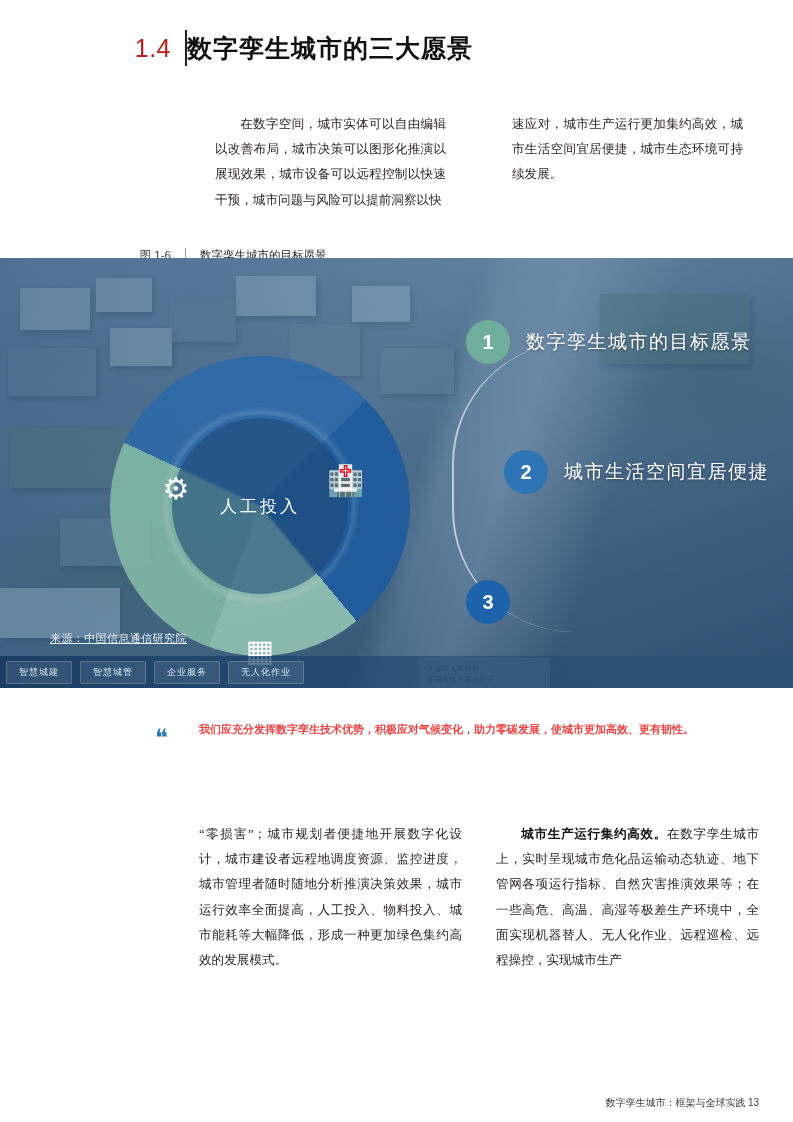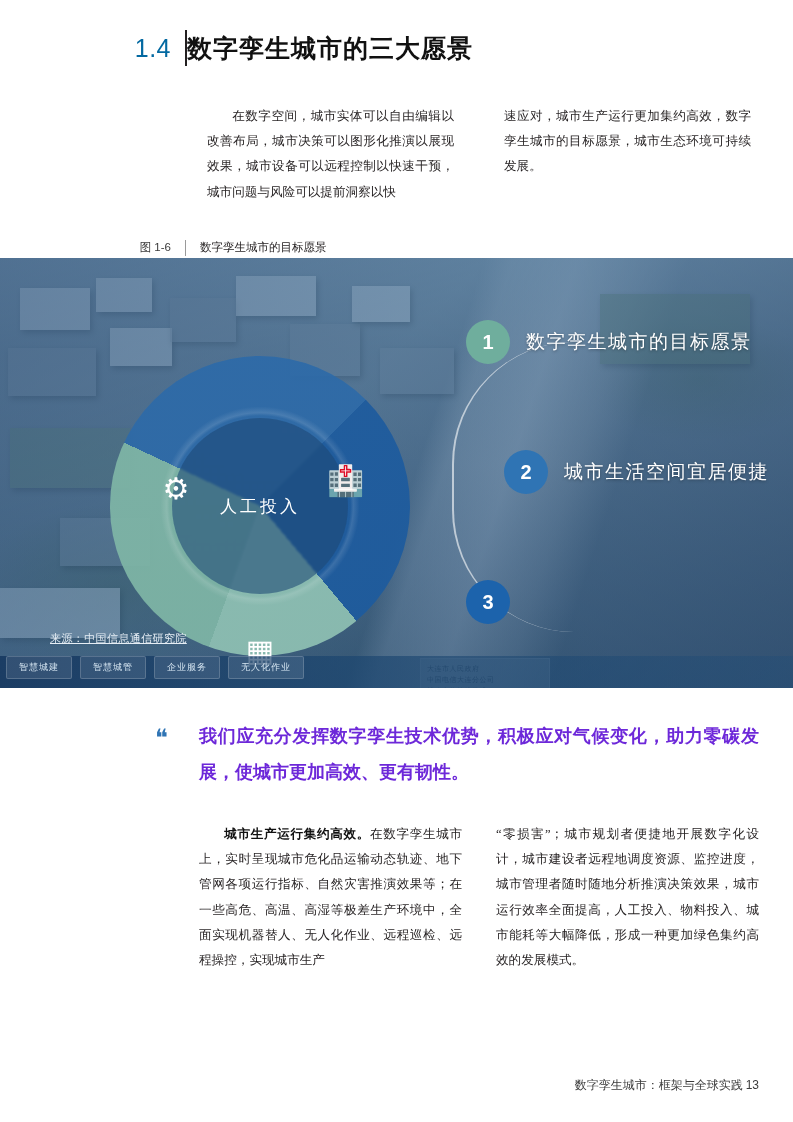--- a/index.html
+++ b/index.html
@@ -29,21 +29,21 @@
     width: 793px;
     display: flex;
     align-items: center;
   }
   .sec-num {
     width: 185px;
     text-align: right;
     padding-right: 14px;
     font-size: 25px;
     font-family: "Liberation Sans", sans-serif;
-    color: #0369a1;
+    color: #b91c1c;
     letter-spacing: 0.5px;
     box-sizing: border-box;
   }
   .sec-bar {
     width: 2px;
     height: 36px;
     background: #231f20;
   }
   .sec-title {
     font-size: 25px;
@@ -63,32 +63,33 @@
     gap: 34px;
   }
   .col {
     width: 263px;
     font-size: 12.6px;
     line-height: 2.0;
     text-align: justify;
     text-justify: inter-ideograph;
     color: #231f20;
   }
-  .col p { margin: 8px; text-indent: 2em; }
+  .col p { margin: 16px; text-indent: 2em; }
   .col.right p { text-indent: 0; }
 
   
   .figcap-row {
     position: absolute;
     left: 0;
-    top: 240px;
+    top: 248px;
     width: 793px;
     display: flex;
     align-items: flex-start;
     font-size: 11.5px;
+    text-decoration: underline;
   }
   .figcap-num {
     width: 185px;
     text-align: right;
     padding-right: 14px;
     color: #3b3b3b;
     box-sizing: border-box;
     font-family: "Liberation Sans", sans-serif;
   }
   .figcap-bar {
@@ -159,21 +160,21 @@
 
   
   .photo-strip {
     position: absolute;
     left: 0;
     bottom: 0;
     width: 793px;
     height: 32px;
     background: linear-gradient(90deg, rgba(22,56,96,0.88), rgba(28,70,112,0.7) 45%, rgba(30,76,120,0.35));
     display: flex;
-    align-items: flex-start;
+    align-items: center;
     gap: 8px;
     padding-left: 6px;
     box-sizing: border-box;
   }
   .chip {
     font-size: 9px;
     color: #d6e6f2;
     font-family: "Liberation Sans", sans-serif;
     background: rgba(255,255,255,0.10);
     border: 1px solid rgba(255,255,255,0.18);
@@ -303,23 +304,23 @@
     font-size: 24px;
     color: #2f74b4;
     font-family: "DejaVu Serif", serif;
     line-height: 1;
   }
   .quote {
     position: absolute;
     left: 199px;
     top: 718px;
     width: 560px;
-    font-size: 18px;
+    font-size: 11px;
     line-height: 2.0;
-    color: #6d28d9;
+    color: #ef4444;
     font-weight: bold;
     text-align: justify;
     text-justify: inter-ideograph;
   }
   .quote-attr {
     position: absolute;
     left: 199px;
     top: 788px;
     width: 560px;
     text-align: right;
@@ -348,43 +349,43 @@
   .body-col.right p { text-indent: 0; }
   .lead {
     font-weight: bold;
     color: #111;
   }
 
   
   .footer {
     position: absolute;
     right: 34px;
-    bottom: 28px;
-    font-size: 12px;
+    bottom: 12px;
+    font-size: 10px;
     color: #3b3b3b;
   }
   .footer .pg { font-family: "Liberation Sans", sans-serif; }
 </style>
 </head>
 <body>
 
 <div class="page">
 
   <div class="heading-row">
     <div class="sec-num">1.4</div>
     <div class="sec-bar"></div>
     <div class="sec-title">数字孪生城市的三大愿景</div>
   </div>
 
   <div class="cols">
     <div class="col left">
       <p>在数字空间，城市实体可以自由编辑以改善布局，城市决策可以图形化推演以展现效果，城市设备可以远程控制以快速干预，城市问题与风险可以提前洞察以快</p>
     </div>
     <div class="col right">
-      <p>速应对，城市生产运行更加集约高效，数字孪生城市的目标愿景，城市生态环境可持续发展。</p>
+      <p>速应对，城市生产运行更加集约高效，城市生活空间宜居便捷，城市生态环境可持续发展。</p>
     </div>
   </div>
 
   <div class="figcap-row">
     <div class="figcap-num">图 1-6</div>
     <div class="figcap-bar"></div>
     <div class="figcap-text">数字孪生城市的目标愿景</div>
   </div>
 
   <div class="figure">
@@ -440,26 +441,26 @@
         <div class="chip">企业服务</div>
         <div class="chip">无人化作业</div>
       </div>
     </div>
   </div>
 
   <div class="quote-mark">❝</div>
   <div class="quote">我们应充分发挥数字孪生技术优势，积极应对气候变化，助力零碳发展，使城市更加高效、更有韧性。</div>
 
   <div class="body-cols">
+    <div class="body-col right">
+      <p>“零损害”；城市规划者便捷地开展数字化设计，城市建设者远程地调度资源、监控进度，城市管理者随时随地分析推演决策效果，城市运行效率全面提高，人工投入、物料投入、城市能耗等大幅降低，形成一种更加绿色集约高效的发展模式。</p>
+    </div>
     <div class="body-col left">
       <p><span class="lead">城市生产运行集约高效。</span><span>在数字孪生城市上，实时呈现城市危化品运输动态轨迹、地下管网各项运行指标、自然灾害推演效果等；在一些高危、高温、高湿等极差生产环境中，全面实现机器替人、无人化作业、远程巡检、远程操控，实现城市生产</span></p>
     </div>
-    <div class="body-col right">
-      <p>“零损害”；城市规划者便捷地开展数字化设计，城市建设者远程地调度资源、监控进度，城市管理者随时随地分析推演决策效果，城市运行效率全面提高，人工投入、物料投入、城市能耗等大幅降低，形成一种更加绿色集约高效的发展模式。</p>
-    </div>
   </div>
 
   <div class="footer">
     <span>数字孪生城市：框架与全球实践</span>
     <span class="pg">13</span>
   </div>
 
 </div>
 
 </body></html>

